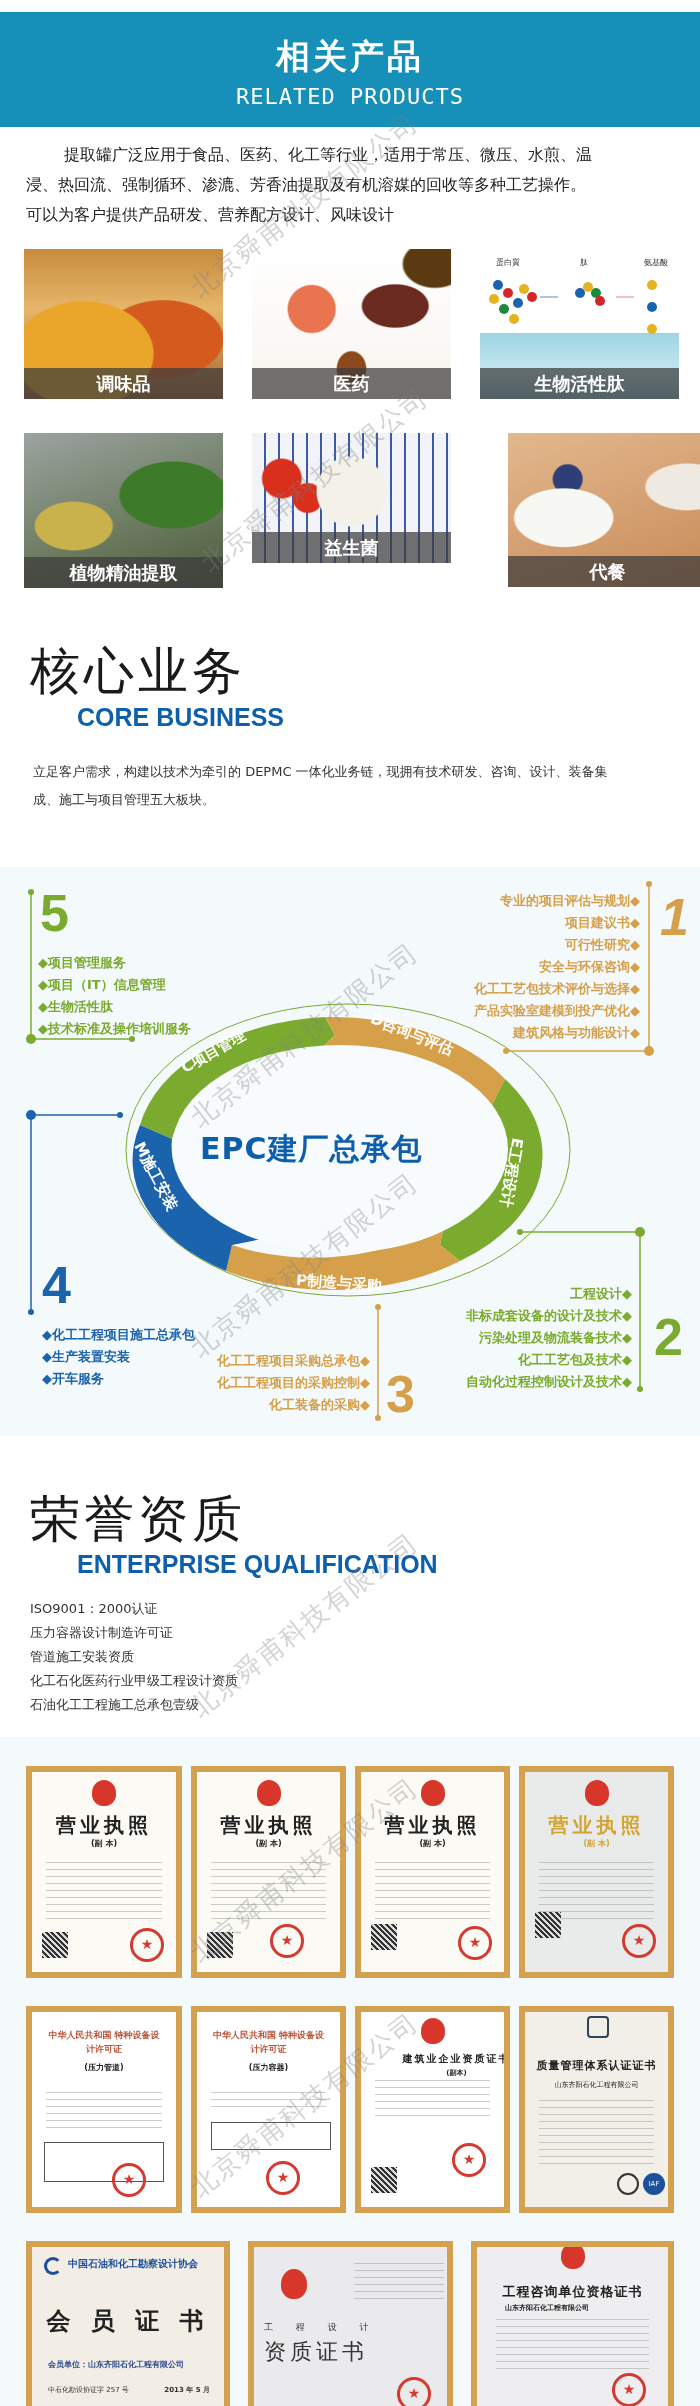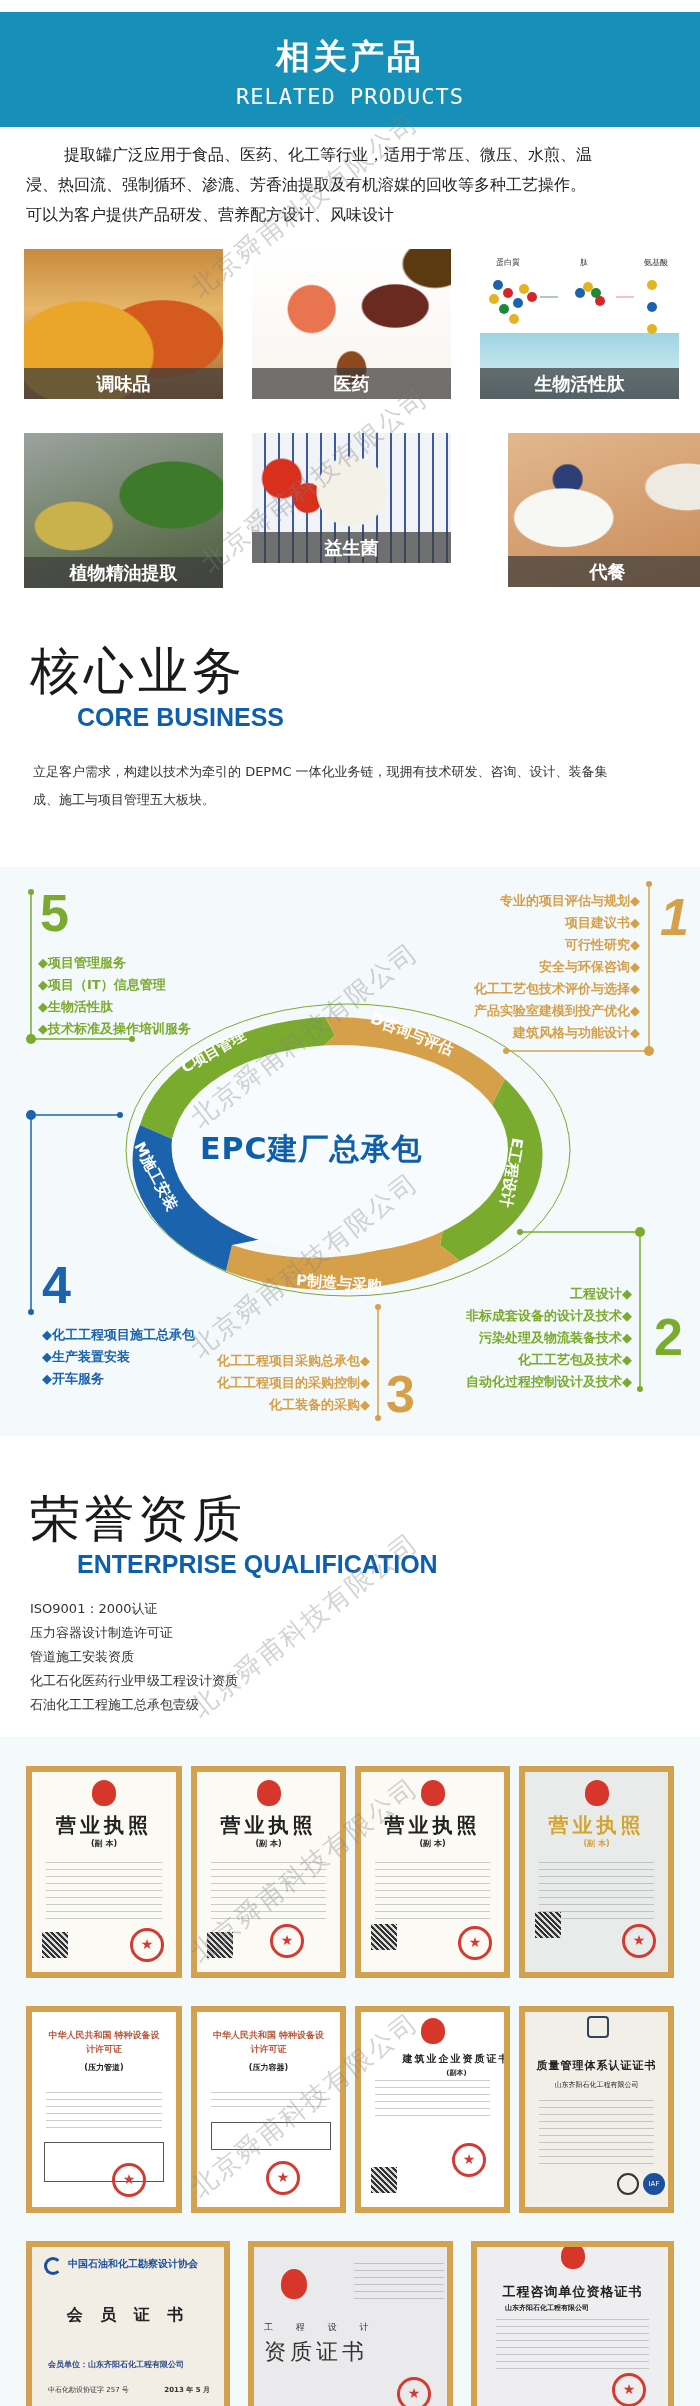--- a/index.html
+++ b/index.html
@@ -295,21 +295,21 @@
   <div class="ctitle" style="top:46px;font-size:11px;letter-spacing:1px;">质量管理体系认证证书</div>
   <div class="ctitle" style="top:68px;font-size:7px;letter-spacing:0;font-weight:normal;">山东齐阳石化工程有限公司</div>
   <div class="lines" style="top:88px;height:70px;"></div>
   <div class="abs" style="left:92px;bottom:12px;width:22px;height:22px;border-radius:50%;border:2px solid #333;"></div>
   <div class="abs" style="left:118px;bottom:12px;width:22px;height:22px;border-radius:50%;background:#1c4f9c;color:#fff;font-size:7px;text-align:center;line-height:22px;">IAF</div>
 </div>
 
 <div class="abs cert" style="left:26px;top:2241px;width:204px;height:186px;background:#f2eee6;">
   <div class="abs" style="left:12px;top:10px;width:18px;height:18px;border:3px solid #1c4f9c;border-right-color:transparent;border-radius:50%;"></div>
   <div class="abs" style="left:36px;top:10px;font-size:10px;font-weight:bold;color:#1c4f9c;">中国石油和化工勘察设计协会</div>
-  <div class="ctitle" style="top:58px;font-size:16px;letter-spacing:6px;">会 员 证 书</div>
+  <div class="ctitle" style="top:58px;font-size:24px;letter-spacing:6px;">会 员 证 书</div>
   <div class="abs" style="left:16px;top:112px;font-size:8px;font-weight:bold;color:#2c4a8a;">会员单位：山东齐阳石化工程有限公司</div>
   <div class="abs" style="left:16px;top:138px;font-size:7px;color:#333;">中石化勘设协证字 257 号</div>
   <div class="abs" style="right:14px;top:138px;font-size:7px;color:#333;font-weight:bold;">2013 年 5 月</div>
 </div>
 <div class="abs cert" style="left:248px;top:2241px;width:205px;height:186px;background:#eaeaec;">
   <div class="emblem" style="top:22px;left:40px;width:26px;height:30px;"></div>
   <div class="abs" style="left:10px;top:74px;font-size:9px;letter-spacing:10px;color:#333;">工 程 设 计</div>
   <div class="abs" style="left:10px;top:90px;font-size:22px;letter-spacing:4px;color:#333;">资质证书</div>
   <div class="lines" style="left:100px;top:16px;width:90px;height:40px;"></div>
   <div class="seal" style="right:16px;bottom:10px;"></div>

